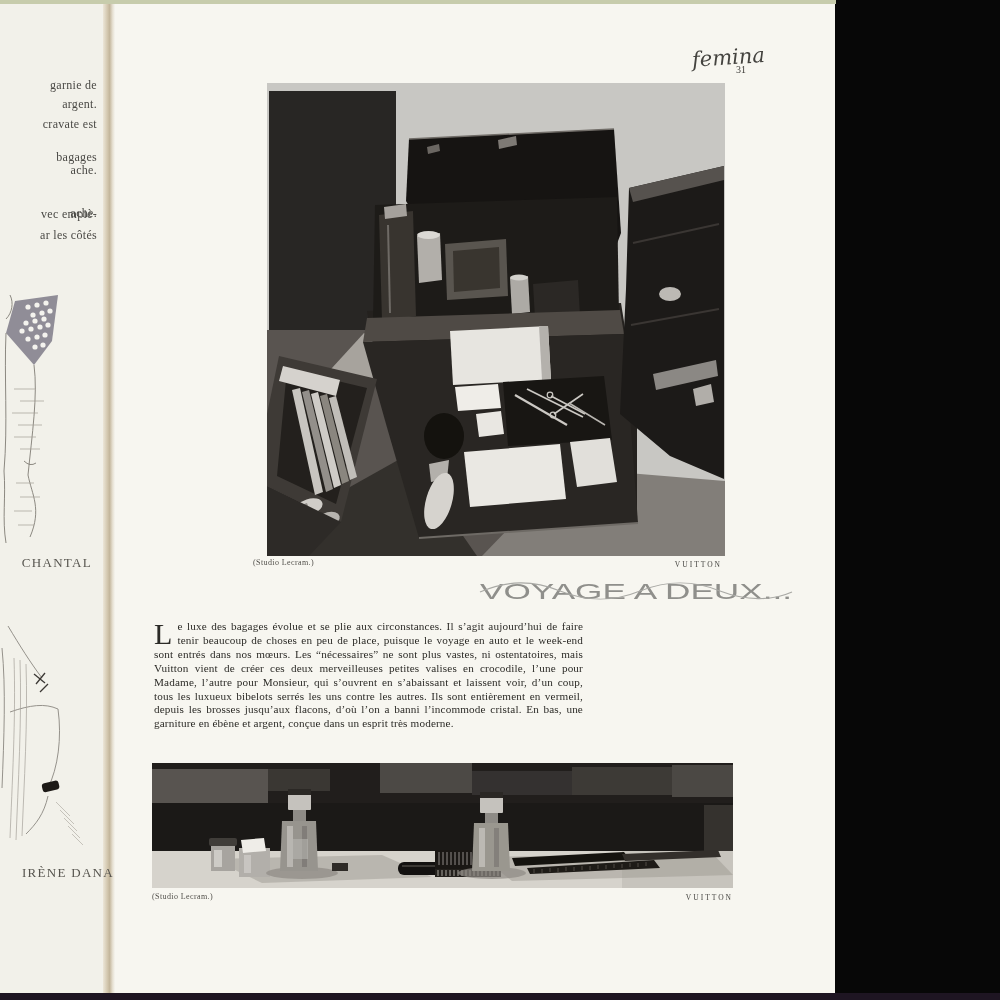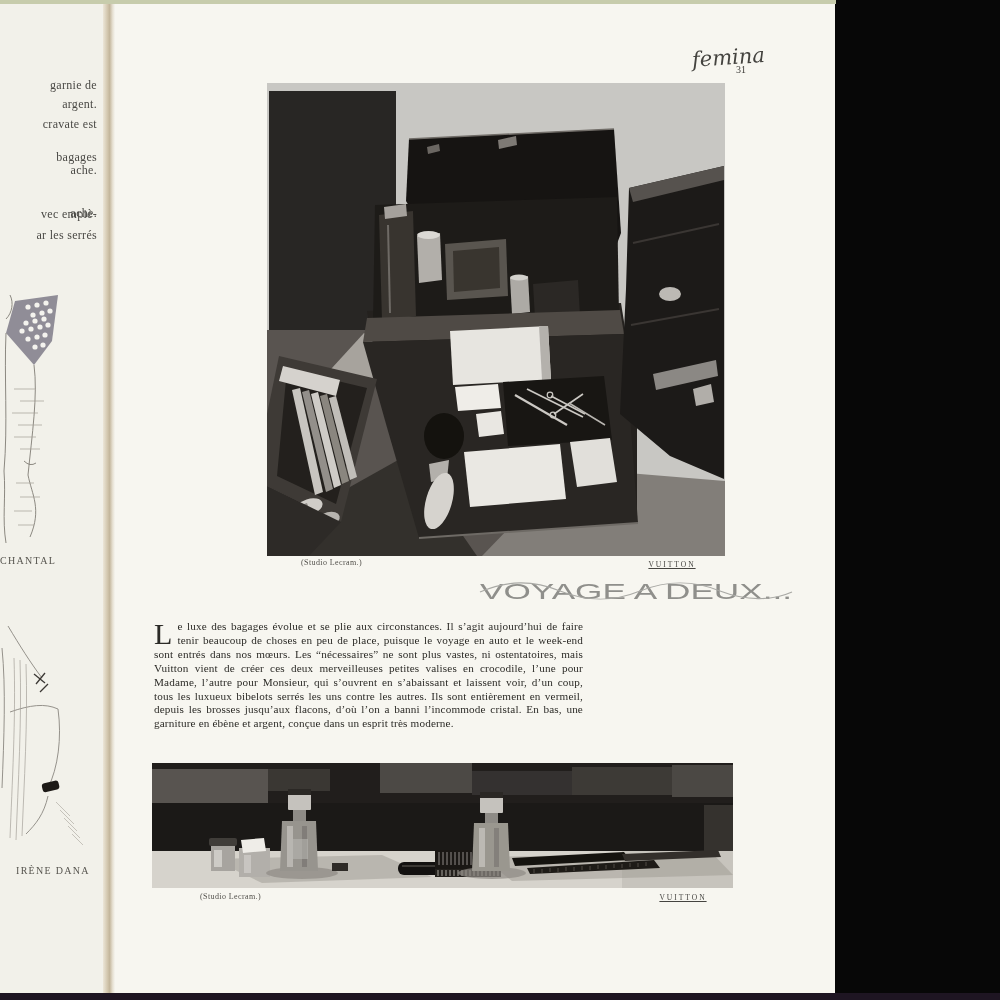--- a/index.html
+++ b/index.html
@@ -9,28 +9,28 @@
   .backdrop{left:835px;top:0;width:165px;height:1000px;background:#070707;}
   .top-edge{left:0;top:0;width:836px;height:4px;background:#c7ccac;}
   .bottom-edge{left:0;top:993px;width:1000px;height:7px;background:#1e1522;}
   .left-page{left:0;top:4px;width:104px;height:989px;background:#f2f1ea;}
   .gutter{left:103px;top:4px;width:12px;height:989px;
           background:linear-gradient(90deg,#ece6d8 0%,#d0c4ab 40%,#c3b69c 55%,#e6e0d2 80%,#f6f5ef 100%);}
   .main-page{left:115px;top:4px;width:720px;height:989px;background:#f7f6f0;}
 
   .fragment{left:0;width:97px;text-align:right;font-size:12px;color:#4a4945;
             letter-spacing:.3px;white-space:nowrap;}
-  .side-caption{font-size:10px;letter-spacing:1.3px;color:#57554f;text-align:left;}
+  .side-caption{font-size:13px;letter-spacing:1.3px;color:#57554f;text-align:right;}
 
   .brand-script{left:686px;top:38px;width:96px;height:38px;}
   .page-number{left:728px;top:64px;width:26px;text-align:center;font-size:10px;color:#3c3b38;}
 
   .photo{display:block;}
-  .credit{font-size:8px;color:#504e49;letter-spacing:.4px;margin-left:48px;}
-  .maker{font-size:7.5px;color:#454440;letter-spacing:2px;text-align:center;text-decoration:underline;}
+  .credit{font-size:8px;color:#504e49;letter-spacing:.4px;}
+  .maker{font-size:7.5px;color:#454440;letter-spacing:2px;text-align:right;}
 
   .article{left:154px;top:620px;width:429px;font-size:11.2px;line-height:13.9px;
            color:#2c2b27;text-align:justify;letter-spacing:.15px;}
   .dropcap{float:left;font-size:30px;line-height:25px;padding:1px 5px 0 0;color:#2c2b27;}
 </style>
 </head>
 <body>
 
 <div class="scene">
 
@@ -41,21 +41,21 @@
   <div class="abs gutter"></div>
   <div class="abs main-page"></div>
 
   <div class="abs fragment" style="top:78px">garnie de</div>
   <div class="abs fragment" style="top:97px">argent.</div>
   <div class="abs fragment" style="top:117px">cravate est</div>
   <div class="abs fragment" style="top:150px">bagages</div>
   <div class="abs fragment" style="top:163px">ache.</div>
   <div class="abs fragment" style="top:207px">vec empiè-</div>
   <div class="abs fragment" style="top:206px">ache.</div>
-  <div class="abs fragment" style="top:228px">ar les serrés</div>
+  <div class="abs fragment" style="top:228px">ar les côtés</div>
 
   <svg class="abs" style="left:0;top:293px" width="100" height="258" viewBox="0 0 100 258">
     <polygon points="15,8 58,2 52,48 34,72 6,40" fill="#908d97"></polygon>
     <g fill="#f4f3ee">
       <circle cx="28" cy="14" r="2.6"></circle>
         <circle cx="37" cy="12" r="2.6"></circle>
         <circle cx="46" cy="10" r="2.6"></circle>
       <circle cx="33" cy="22" r="2.6"></circle>
         <circle cx="42" cy="20" r="2.6"></circle>
         <circle cx="50" cy="18" r="2.6"></circle>

